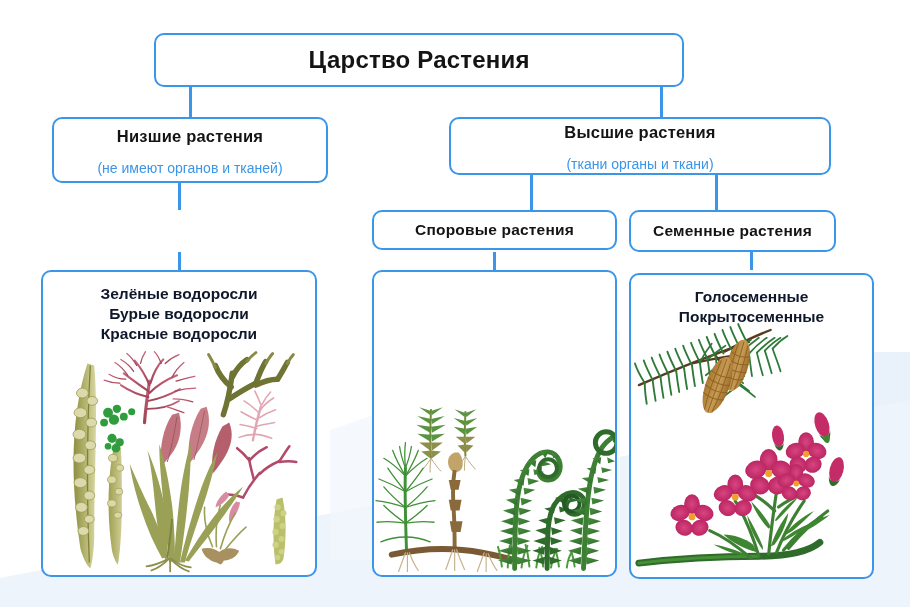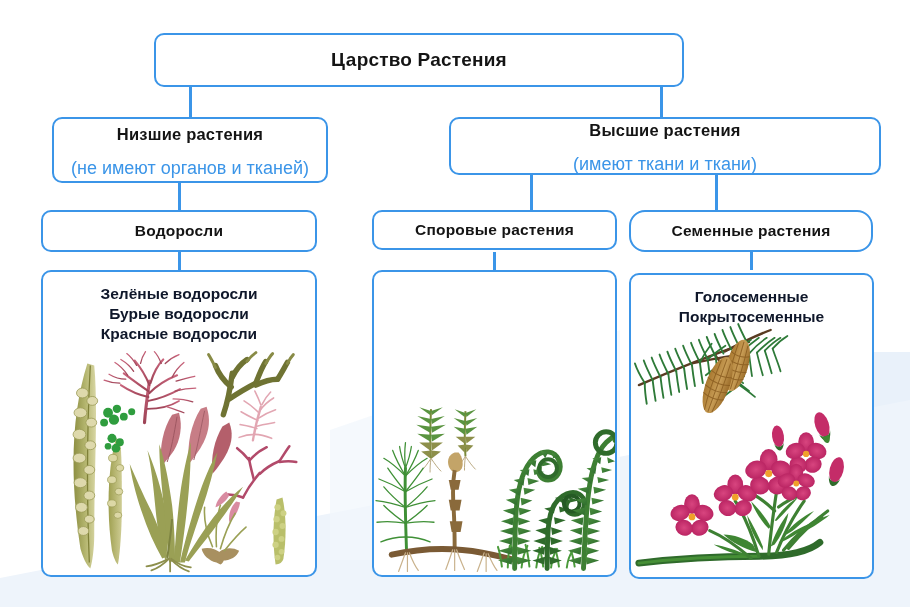--- a/index.html
+++ b/index.html
@@ -59,47 +59,46 @@
     color: #0f172a;
     text-align: center;
     line-height: 1.28;
   }
 
   
   #node-kingdom {
     left: 154px; top: 33px; width: 530px; height: 54px;
     justify-content: center;
   }
-  #node-kingdom .title { font-size: 19px; }
+  #node-kingdom .title { font-size: 24px; }
 
   
   #node-lower {
     left: 52px; top: 117px; width: 276px; height: 66px;
     justify-content: center; padding-top: 4px;
   }
   #node-higher {
-    left: 449px; top: 117px; width: 432px; height: 58px;
+    left: 449px; top: 117px; width: 382px; height: 58px;
     justify-content: center; padding-top: 4px;
   }
   #node-lower .title, #node-higher .title { font-size: 16.5px; }
-  #node-lower .subtitle, #node-higher .subtitle { font-size: 18px; margin-top: 14px; }
+  #node-lower .subtitle, #node-higher .subtitle { font-size: 14px; margin-top: 14px; }
 
   
   #node-algae-h {
     left: 41px; top: 210px; width: 276px; height: 42px;
     justify-content: center;
   }
   #node-spore-h {
     left: 372px; top: 210px; width: 245px; height: 40px;
     justify-content: center;
   }
   #node-seed-h {
-    left: 629px; top: 210px; width: 244px; height: 42px;
+    left: 629px; top: 210px; width: 207px; height: 42px;
     justify-content: center;
-    border-radius: 16px;
   }
   #node-algae-h .title, #node-spore-h .title, #node-seed-h .title {
     font-size: 15.5px;
   }
 
   
   #node-algae-body {
     left: 41px; top: 270px; width: 276px; height: 307px;
     padding-top: 12px;
   }
@@ -160,26 +159,23 @@
     <div class="title">Царство Растения</div>
   </div>
 
   <div class="node" id="node-lower">
     <div class="title">Низшие растения</div>
     <div class="subtitle">(не имеют органов и тканей)</div>
   </div>
 
   <div class="node" id="node-higher">
     <div class="title">Высшие растения</div>
-    <div class="subtitle">(имеют ткани и ткани)</div>
-  </div>
-
-  <div class="node" id="node-algae-h">
-    <div class="title">Водоросли</div>
-  </div>
+    <div class="subtitle">(ткани органы и ткани)</div>
+  </div>
+
 
   <div class="node" id="node-spore-h">
     <div class="title">Споровые растения</div>
   </div>
 
   <div class="node" id="node-seed-h">
     <div class="title">Семенные растения</div>
   </div>
 
   <div class="node" id="node-algae-body">

